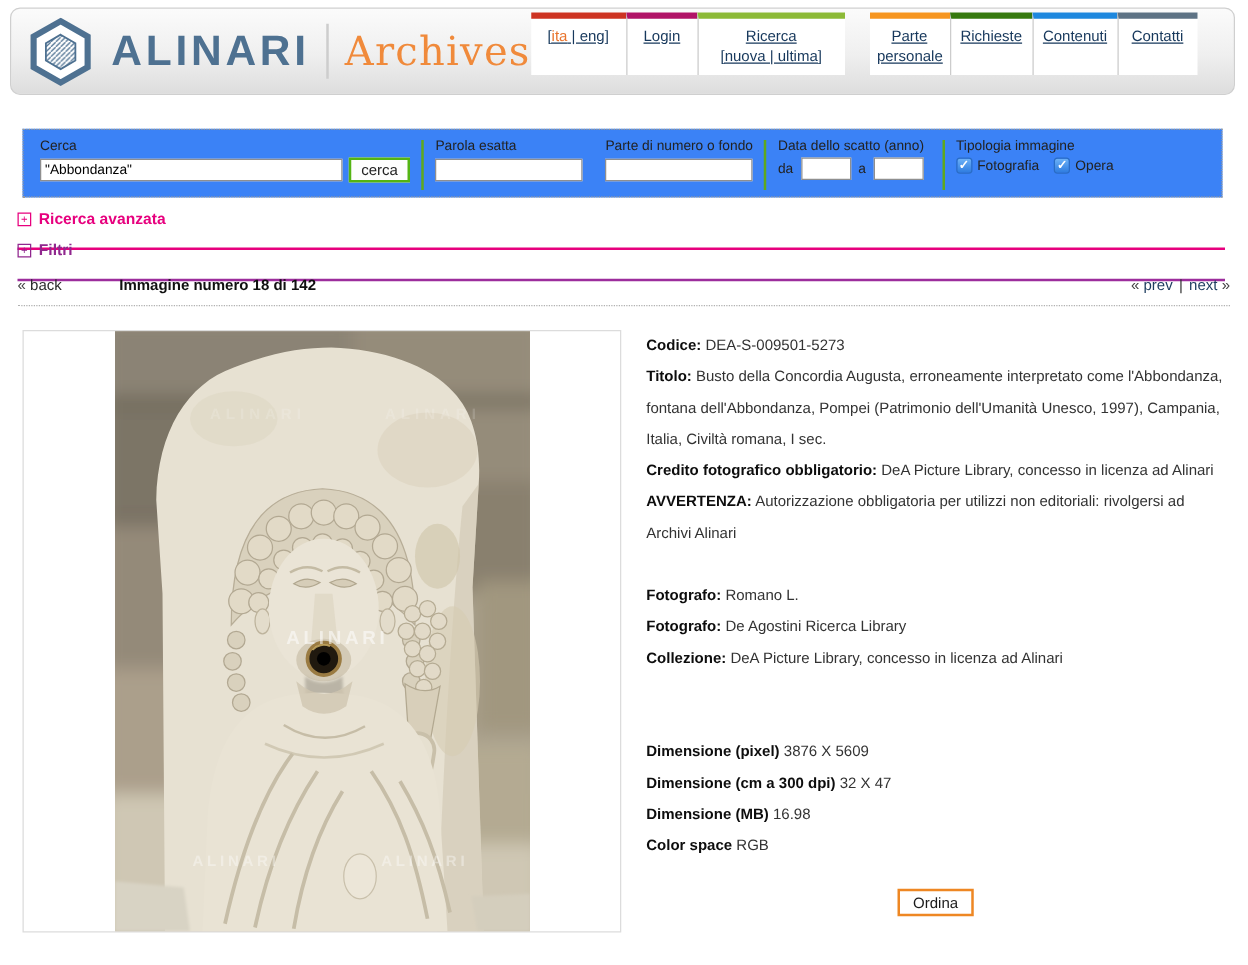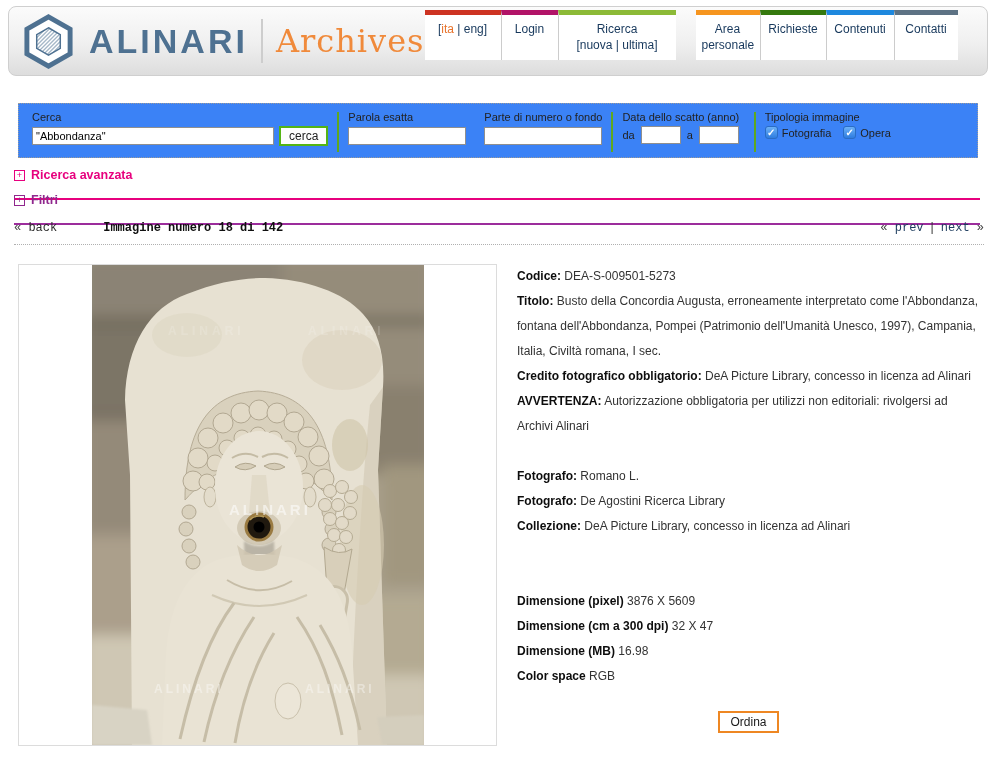--- a/index.html
+++ b/index.html
@@ -11,21 +11,21 @@
        background:linear-gradient(180deg,#fbfbfb 0%,#efefef 55%,#dddddd 100%);
        display:flex;}
   .brand{display:flex;align-items:center;padding-left:12px;gap:13px;cursor:pointer;}
   .logo-svg{width:55px;height:55px;display:block;}
   .brand-name{font-size:34px;font-weight:bold;color:#4e7191;letter-spacing:3px;}
   .brand-divider{width:2px;height:44px;background:#cdcdcd;}
   .brand-sub{font-family:"DejaVu Serif",serif;font-size:32px;color:#f08a3b;letter-spacing:1px;}
 
   .tabs{margin-left:auto;margin-right:40px;display:flex;align-items:flex-start;padding-top:3px;}
   .tab{background:#fff;border-top:5px solid #999;box-sizing:border-box;min-height:50px;
-       padding:6px 6px 0;font-size:12px;color:#17385c;text-align:center;cursor:pointer;}
+       padding:6px 6px 0;font-size:12px;color:#17385c;text-align:center;cursor:pointer;text-decoration:underline;}
   .tab + .tab{border-left:1px solid #ccc;}
   .tab .ln{display:block;line-height:16px;}
   .tab-lang{width:76px;}
   .tab-login{width:57px;}
   .tab-ricerca{width:118px;}
   .tab-area{width:64px;margin-left:20px;border-left:none !important;}
   .tab-richieste{width:66px;}
   .tab-contenuti{width:68px;}
   .tab-contatti{width:64px;}
   .orange-txt{color:#e8732c;}
@@ -54,21 +54,21 @@
   
   .expander{position:absolute;left:14px;width:966px;font-size:12.5px;font-weight:bold;
        padding-bottom:16px;border-bottom:2px solid;cursor:pointer;}
   .exp-pink{top:168px;color:#e7007e;border-color:#e7007e;}
   .exp-purple{top:193px;color:#90278e;border-color:#9c2d9c;}
   .plus-box{display:inline-block;width:9px;height:9px;border:1px solid currentColor;font-size:9px;
        line-height:8px;text-align:center;font-weight:normal;margin-right:6px;vertical-align:1px;}
 
   
   .navrow{position:absolute;left:14px;top:221px;width:970px;display:flex;align-items:center;
-       border-bottom:1px dotted #b0b0b0;padding-bottom:9px;font-size:12px;box-sizing:border-box;font-family:Liberation Mono, monospace;}
+       border-bottom:1px dotted #b0b0b0;padding-bottom:9px;font-size:12px;box-sizing:border-box;}
   .back-link{color:#2b2b2b;cursor:pointer;}
   .arrows{color:#444;}
   .counter{margin-left:46px;font-weight:bold;color:#101010;}
   .nav-spacer{flex:1;}
   .pn-link{color:#1d3c5e;cursor:pointer;}
   .pn-sep{color:#333;margin:0 5px;}
 
   
   .content{position:absolute;left:18px;top:264px;width:962px;display:flex;align-items:flex-start;}
   .imgbox{width:479px;height:482px;box-sizing:border-box;border:1px solid #dcdcdc;background:#fff;
@@ -114,21 +114,21 @@
         <span class="ln"><span>[</span><span class="orange-txt">ita</span><span> | eng]</span></span>
       </div>
       <div class="tab tab-login" style="border-top-color:#b11367">
         <span class="ln">Login</span>
       </div>
       <div class="tab tab-ricerca" style="border-top-color:#8cba37">
         <span class="ln">Ricerca</span>
         <span class="ln">[nuova | ultima]</span>
       </div>
       <div class="tab tab-area" style="border-top-color:#f6951f">
-        <span class="ln">Area</span>
+        <span class="ln">Parte</span>
         <span class="ln">personale</span>
       </div>
       <div class="tab tab-richieste" style="border-top-color:#35790e">
         <span class="ln">Richieste</span>
       </div>
       <div class="tab tab-contenuti" style="border-top-color:#1e88de">
         <span class="ln">Contenuti</span>
       </div>
       <div class="tab tab-contatti" style="border-top-color:#5d7284">
         <span class="ln">Contatti</span>

